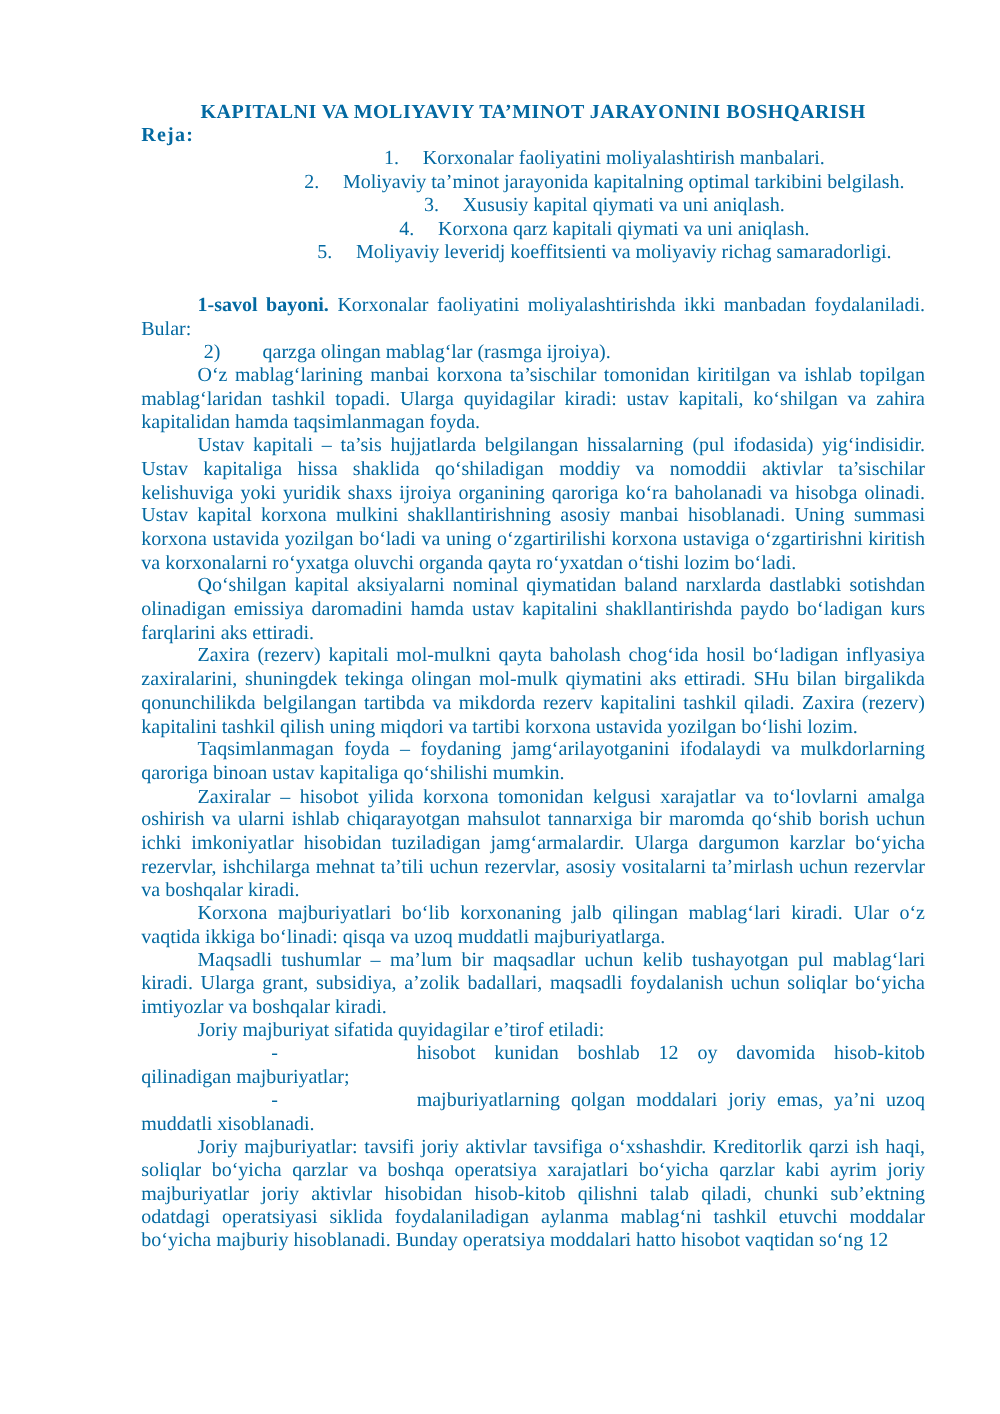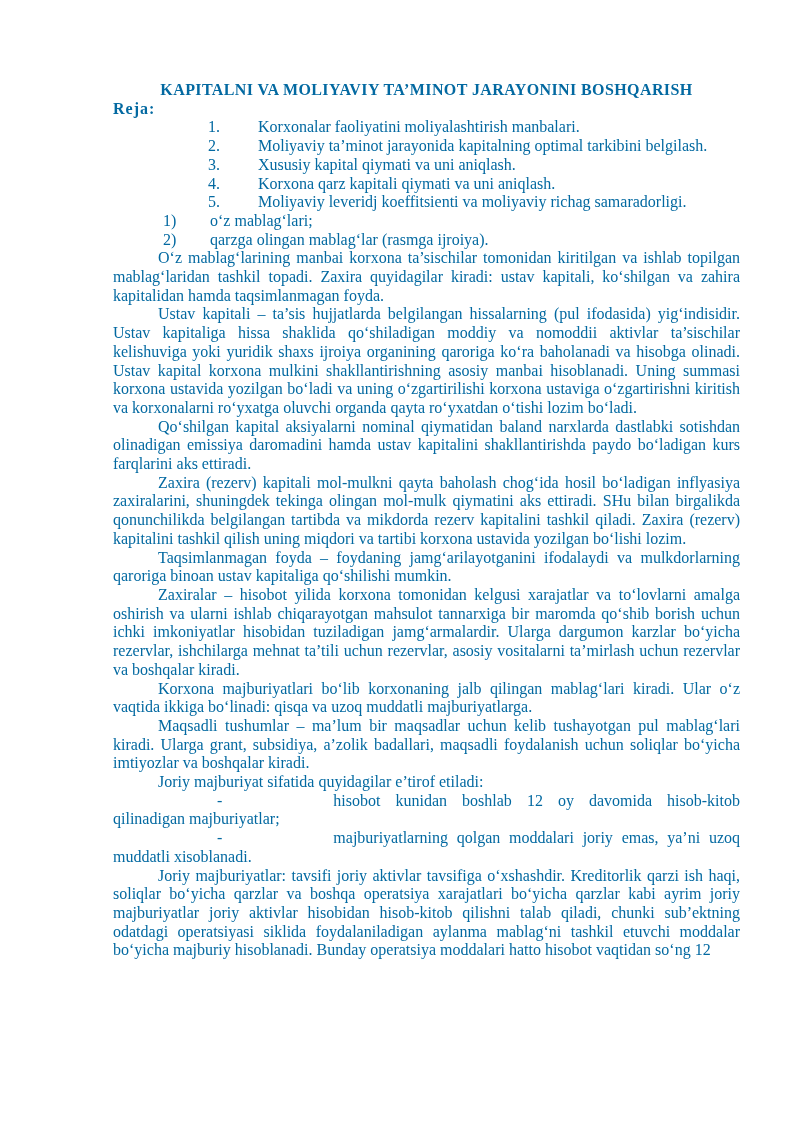--- a/index.html
+++ b/index.html
@@ -26,21 +26,21 @@
     font-weight: bold;
     text-align: center;
     letter-spacing: 0.4px;
   }
   .doc-subtitle {
     margin: 0;
     font-size: 16px;
     font-weight: bold;
     letter-spacing: 1px;
   }
-  .agenda { margin: 0; padding: 0; }
+  .agenda { margin: 0; padding: 0; text-align: center; }
   .agenda-item {
     margin-left: 95px;
   }
   .agenda-marker {
     display: inline-block;
     width: 50px;
   }
   .para {
     margin: 0;
     text-align: justify;
@@ -74,27 +74,27 @@
   <h2 class="doc-subtitle">Reja:</h2>
 
   <div class="agenda">
     <div class="agenda-item"><span class="agenda-marker">1.</span><span>Korxonalar faoliyatini moliyalashtirish manbalari.</span></div>
     <div class="agenda-item"><span class="agenda-marker">2.</span><span>Moliyaviy ta’minot jarayonida kapitalning optimal tarkibini belgilash.</span></div>
     <div class="agenda-item"><span class="agenda-marker">3.</span><span>Xususiy kapital qiymati va uni aniqlash.</span></div>
     <div class="agenda-item"><span class="agenda-marker">4.</span><span>Korxona qarz kapitali qiymati va uni aniqlash.</span></div>
     <div class="agenda-item"><span class="agenda-marker">5.</span><span>Moliyaviy leveridj koeffitsienti va moliyaviy richag samaradorligi.</span></div>
   </div>
 
+  <p class="para indent intro"><b class="lead">1-savol bayoni.</b><span> Korxonalar faoliyatini moliyalashtirishda ikki manbadan foydalaniladi. Bular:</span></p>
 
   <div>
-    <div class="sub-item"><span class="sub-marker">1)</span><span>o‘z mablag‘lari;</span></div>
     <div class="sub-item"><span class="sub-marker">2)</span><span>qarzga olingan mablag‘lar (rasmga ijroiya).</span></div>
   </div>
 
-  <p class="para indent">O‘z mablag‘larining manbai korxona ta’sischilar tomonidan kiritilgan va ishlab topilgan mablag‘laridan tashkil topadi. Zaxira quyidagilar kiradi: ustav kapitali, ko‘shilgan va zahira kapitalidan hamda taqsimlanmagan foyda.</p>
+  <p class="para indent">O‘z mablag‘larining manbai korxona ta’sischilar tomonidan kiritilgan va ishlab topilgan mablag‘laridan tashkil topadi. Ularga quyidagilar kiradi: ustav kapitali, ko‘shilgan va zahira kapitalidan hamda taqsimlanmagan foyda.</p>
   <p class="para indent">Ustav kapitali – ta’sis hujjatlarda belgilangan hissalarning (pul ifodasida) yig‘indisidir. Ustav kapitaliga hissa shaklida qo‘shiladigan moddiy va nomoddii aktivlar ta’sischilar kelishuviga yoki yuridik shaxs ijroiya organining qaroriga ko‘ra baholanadi va hisobga olinadi. Ustav kapital korxona mulkini shakllantirishning asosiy manbai hisoblanadi. Uning summasi korxona ustavida yozilgan bo‘ladi va uning o‘zgartirilishi korxona ustaviga o‘zgartirishni kiritish va korxonalarni ro‘yxatga oluvchi organda qayta ro‘yxatdan o‘tishi lozim bo‘ladi.</p>
   <p class="para indent">Qo‘shilgan kapital aksiyalarni nominal qiymatidan baland narxlarda dastlabki sotishdan olinadigan emissiya daromadini hamda ustav kapitalini shakllantirishda paydo bo‘ladigan kurs farqlarini aks ettiradi.</p>
   <p class="para indent">Zaxira (rezerv) kapitali mol-mulkni qayta baholash chog‘ida hosil bo‘ladigan inflyasiya zaxiralarini, shuningdek tekinga olingan mol-mulk qiymatini aks ettiradi. SHu bilan birgalikda qonunchilikda belgilangan tartibda va mikdorda rezerv kapitalini tashkil qiladi. Zaxira (rezerv) kapitalini tashkil qilish uning miqdori va tartibi korxona ustavida yozilgan bo‘lishi lozim.</p>
   <p class="para indent">Taqsimlanmagan foyda – foydaning jamg‘arilayotganini ifodalaydi va mulkdorlarning qaroriga binoan ustav kapitaliga qo‘shilishi mumkin.</p>
   <p class="para indent">Zaxiralar – hisobot yilida korxona tomonidan kelgusi xarajatlar va to‘lovlarni amalga oshirish va ularni ishlab chiqarayotgan mahsulot tannarxiga bir maromda qo‘shib borish uchun ichki imkoniyatlar hisobidan tuziladigan jamg‘armalardir. Ularga dargumon karzlar bo‘yicha rezervlar, ishchilarga mehnat ta’tili uchun rezervlar, asosiy vositalarni ta’mirlash uchun rezervlar va boshqalar kiradi.</p>
   <p class="para indent">Korxona majburiyatlari bo‘lib korxonaning jalb qilingan mablag‘lari kiradi. Ular o‘z vaqtida ikkiga bo‘linadi: qisqa va uzoq muddatli majburiyatlarga.</p>
   <p class="para indent">Maqsadli tushumlar – ma’lum bir maqsadlar uchun kelib tushayotgan pul mablag‘lari kiradi. Ularga grant, subsidiya, a’zolik badallari, maqsadli foydalanish uchun soliqlar bo‘yicha imtiyozlar va boshqalar kiradi.</p>
   <p class="para indent">Joriy majburiyat sifatida quyidagilar e’tirof etiladi:</p>
 
   <div>

